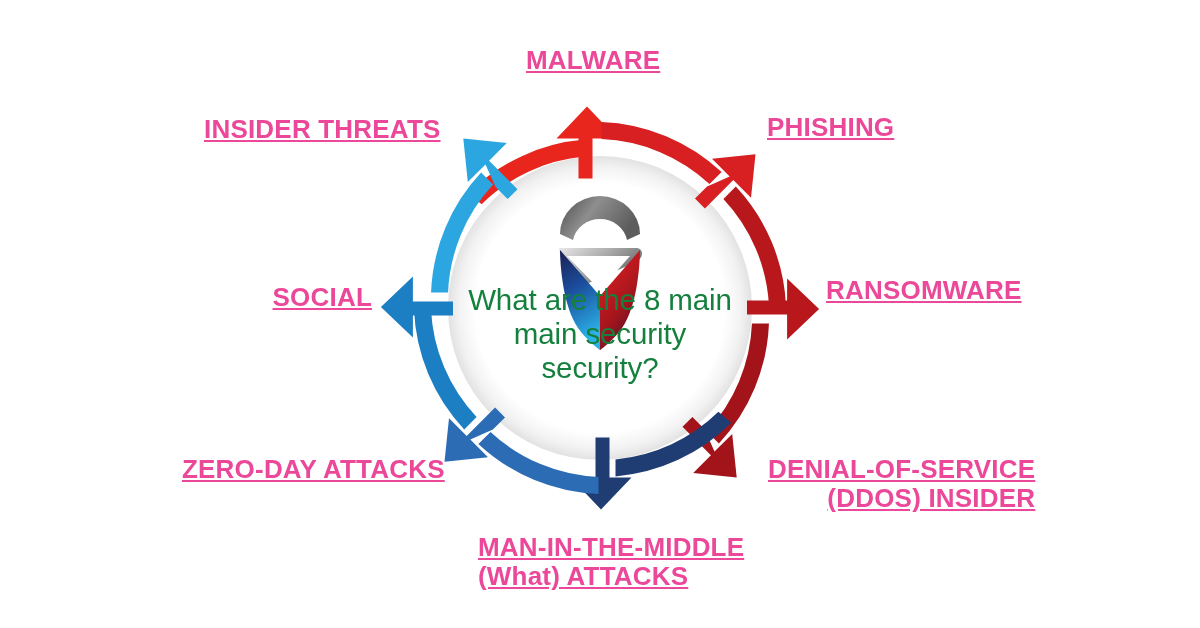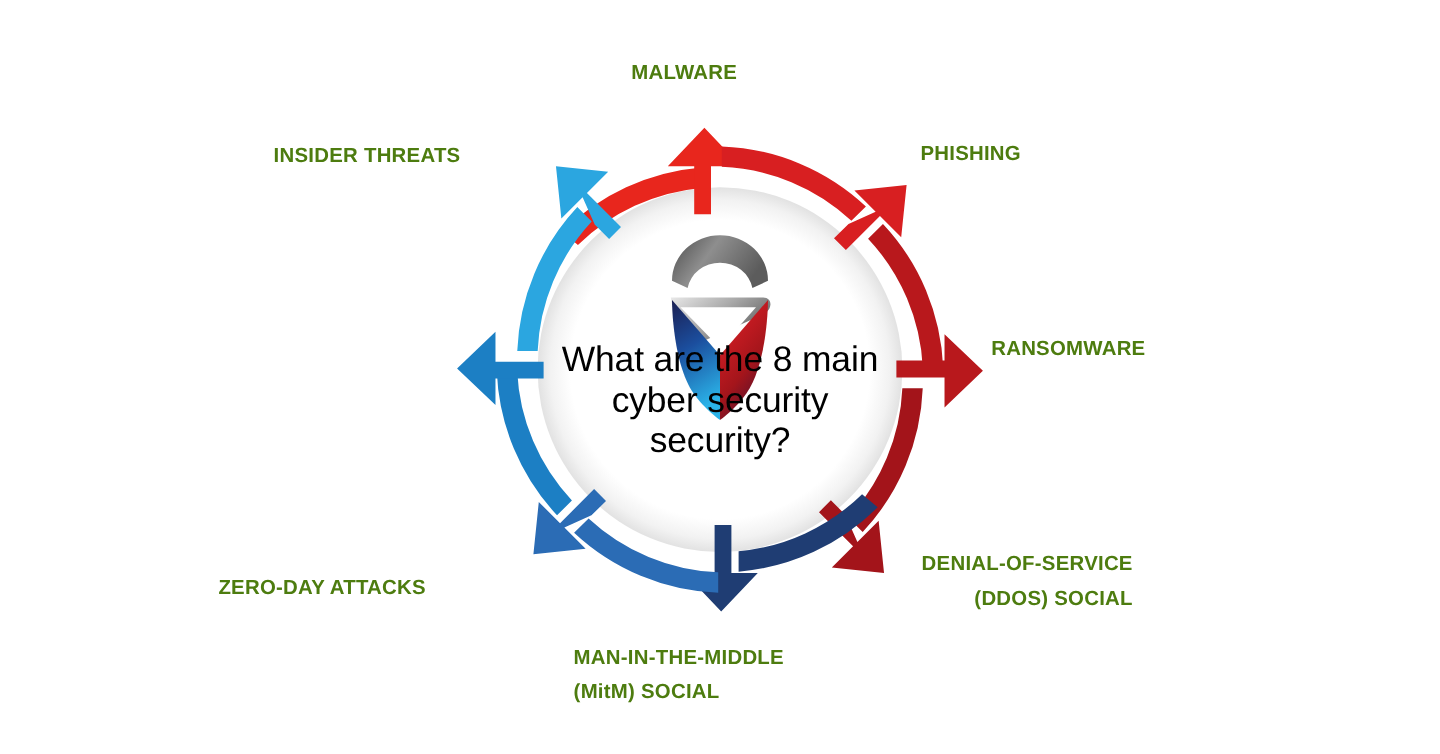--- a/index.html
+++ b/index.html
@@ -32,50 +32,51 @@
   }
   .wheel svg { display: block; width: 440px; height: 440px; }
 
   
   .center-text {
     position: absolute;
     left: 455px;
     top: 283px;
     width: 290px;
     text-align: center;
-    color: #000000;
+    color: #15803d;
     font-size: 29.5px;
     line-height: 34px;
     font-weight: 400;
     letter-spacing: -0.1px;
     font-family: "Liberation Sans", sans-serif;
   }
   .center-text .cl { display: block; white-space: nowrap; }
 
   
   .label {
     position: absolute;
-    color: #4d7c0f;
+    color: #ec4899;
     font-weight: bold;
-    font-size: 17px;
+    font-size: 26px;
     line-height: 29px;
     letter-spacing: 0.2px;
     white-space: nowrap;
     font-family: "Liberation Sans", sans-serif;
+    text-decoration: underline;
   }
   .label .ll { display: block; }
 
   .lbl-malware          { left: 526px; top: 46px;  text-align: center; }
   .lbl-phishing         { left: 767px; top: 113px; text-align: center; }
   .lbl-ransomware       { left: 826px; top: 276px; text-align: left; }
   .lbl-ddos             { left: 768px; top: 455px; text-align: right; }
   .lbl-mitm             { left: 478px; top: 533px; text-align: left; }
-  .lbl-zeroday          { left: 182px; top: 455px; text-align: left; margin-top: 20px; }
+  .lbl-zeroday          { left: 182px; top: 455px; text-align: left; }
   .lbl-social           { right: 828px; top: 283px; text-align: right; width: 200px;}
-  .lbl-insider          { left: 228px; top: 115px; text-align: left; }
+  .lbl-insider          { left: 204px; top: 115px; text-align: left; }
 </style>
 </head>
 <body>
 
 <div id="infographic">
 
   <div class="wheel">
     <svg viewBox="0 0 440 440" xmlns="http://www.w3.org/2000/svg">
       <defs>
         <radialGradient id="innerShadow" cx="50%" cy="50%" r="50%">
@@ -199,50 +200,51 @@
                  L 0 56 Z" fill="url(#shieldRed)"></path>
 
         <path d="M -33 16 L 30 16 L 0 50 Z" fill="#ffffff"></path>
         <path d="M -2 52 L -2 104 C -8 99 -14 92 -18 84 Z" fill="#ffffff" opacity="0.0"></path>
       </g>
     </svg>
   </div>
 
   <div class="center-text">
     <span class="cl">What are the 8 main</span>
-    <span class="cl">cyber security</span>
+    <span class="cl">main security</span>
     <span class="cl">security?</span>
   </div>
 
   <div class="label lbl-malware">
     <span class="ll">MALWARE</span>
   </div>
 
   <div class="label lbl-phishing">
     <span class="ll">PHISHING</span>
   </div>
 
   <div class="label lbl-ransomware">
     <span class="ll">RANSOMWARE</span>
   </div>
 
   <div class="label lbl-ddos">
     <span class="ll">DENIAL-OF-SERVICE</span>
-    <span class="ll">(DDOS) SOCIAL</span>
+    <span class="ll">(DDOS) INSIDER</span>
   </div>
 
   <div class="label lbl-mitm">
     <span class="ll">MAN-IN-THE-MIDDLE</span>
-    <span class="ll">(MitM) SOCIAL</span>
+    <span class="ll">(What) ATTACKS</span>
   </div>
 
   <div class="label lbl-zeroday">
     <span class="ll">ZERO-DAY ATTACKS</span>
   </div>
 
   <div class="label lbl-social">
+    <span class="ll">SOCIAL</span>
   </div>
 
   <div class="label lbl-insider">
     <span class="ll">INSIDER THREATS</span>
   </div>
 
 </div>
 
 </body></html>

